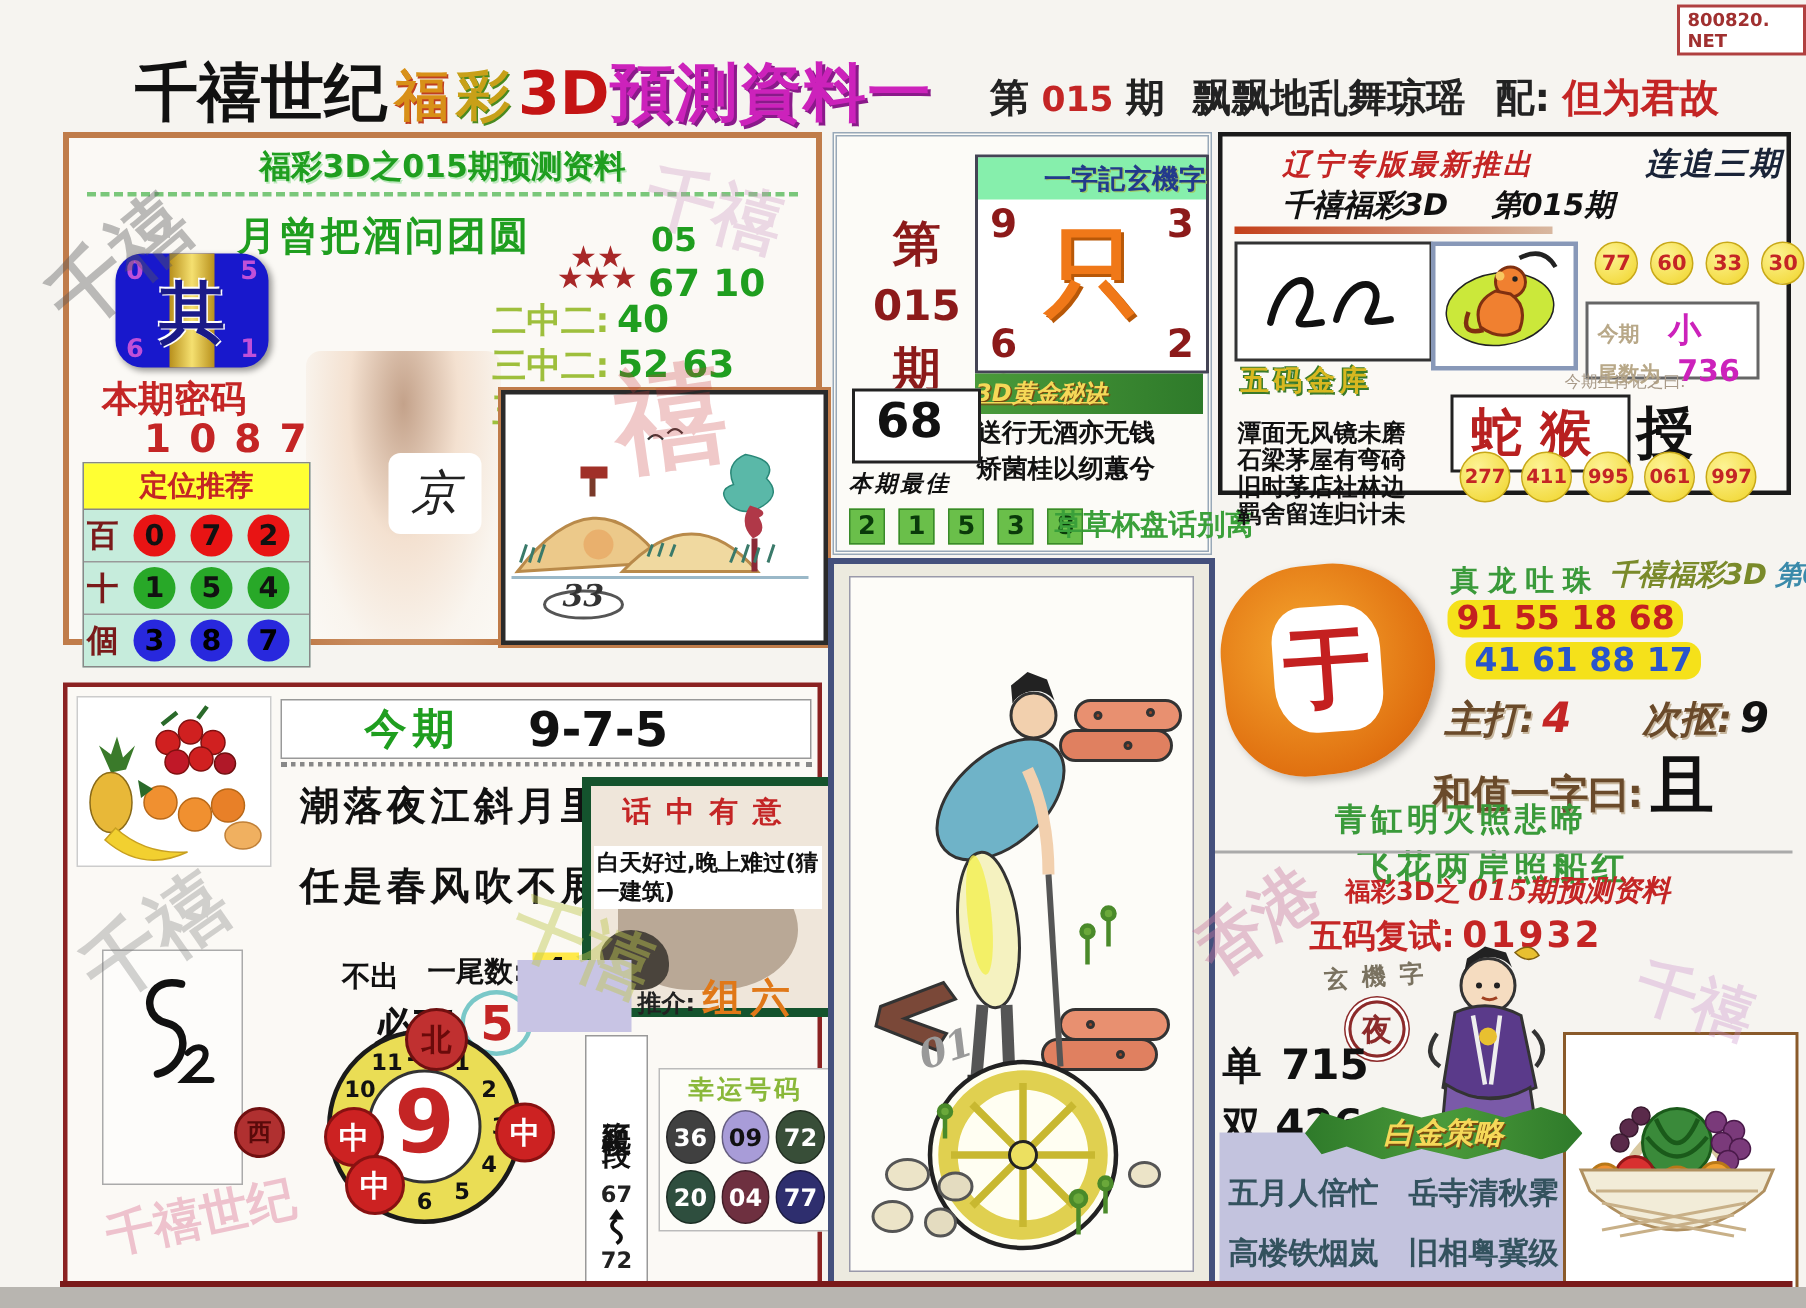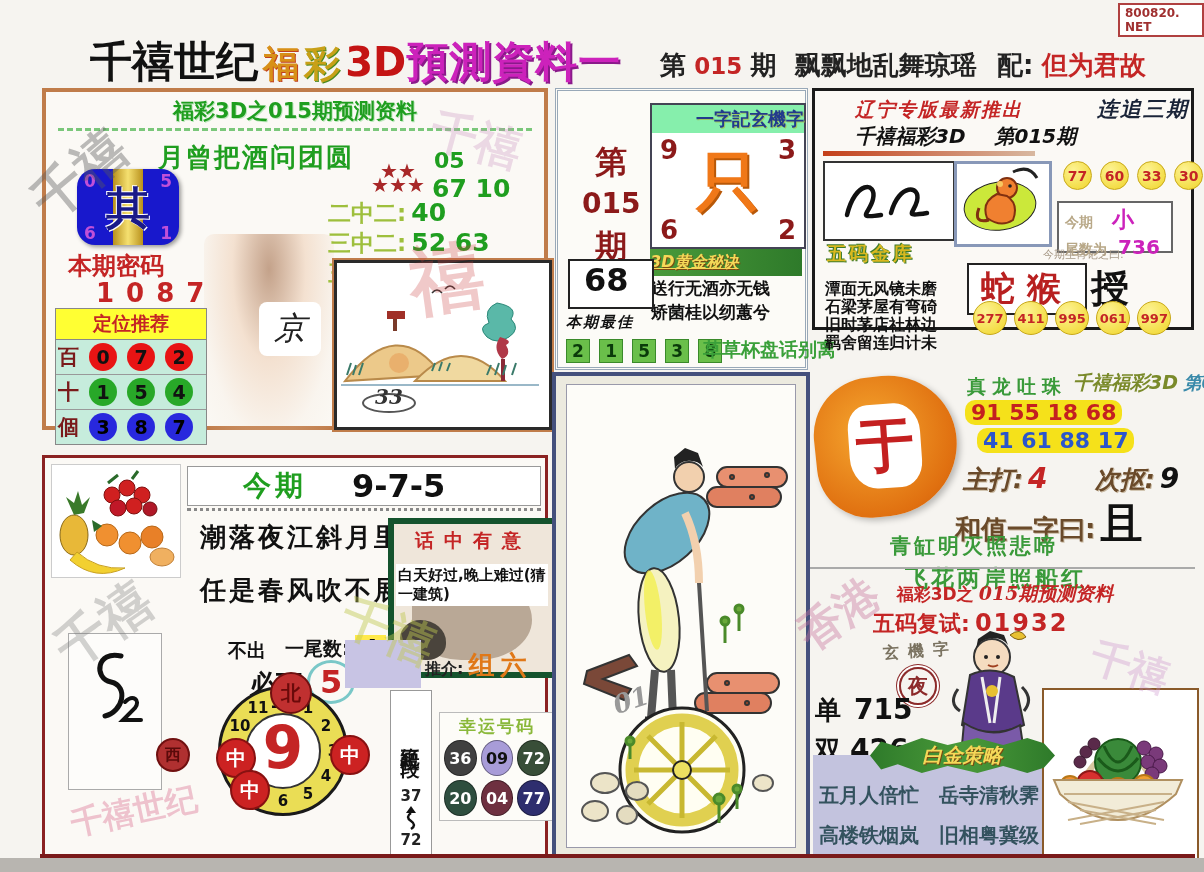--- a/index.html
+++ b/index.html
@@ -219,21 +219,21 @@
       <div class="circ zhong" style="left:12px;top:84px;">
         <span>中</span>
         </div>
       <div class="circ zhong" style="left:112px;top:49px;">
         <span>中</span>
         </div>
     </div>
 
     <div class="abs" style="left:345px;top:232px;width:40px;height:164px;border:1px solid #999;background:#fff;text-align:center;">
       <div class="b vtext" style="font-size:19px;margin:4px auto 0;height:92px;color:#111;">絶殺一段</div>
-      <div class="b" style="font-size:15px;">37</div>
+      <div class="b" style="font-size:15px;">67</div>
       <svg width="20" height="26" viewBox="0 0 20 26" style="margin:0 auto;">
         <path d="M10,24 q6,-4 0,-8 q-6,-4 0,-8" stroke="#111" stroke-width="2.5" fill="none"></path>
         <path d="M10,1 l-5,7 h10 z" fill="#111"></path>
       </svg>
       <div class="b" style="font-size:15px;">72</div>
     </div>
 
     <div class="abs" style="left:394px;top:218px;width:110px;border:1px solid #bbb;background:#fdfcf8;padding:2px;text-align:center;margin-top:36px;">
       <div class="b" style="color:#8ab83a;font-size:17px;letter-spacing:2px;">幸运号码</div>
       <div style="display:flex;justify-content:center;">

